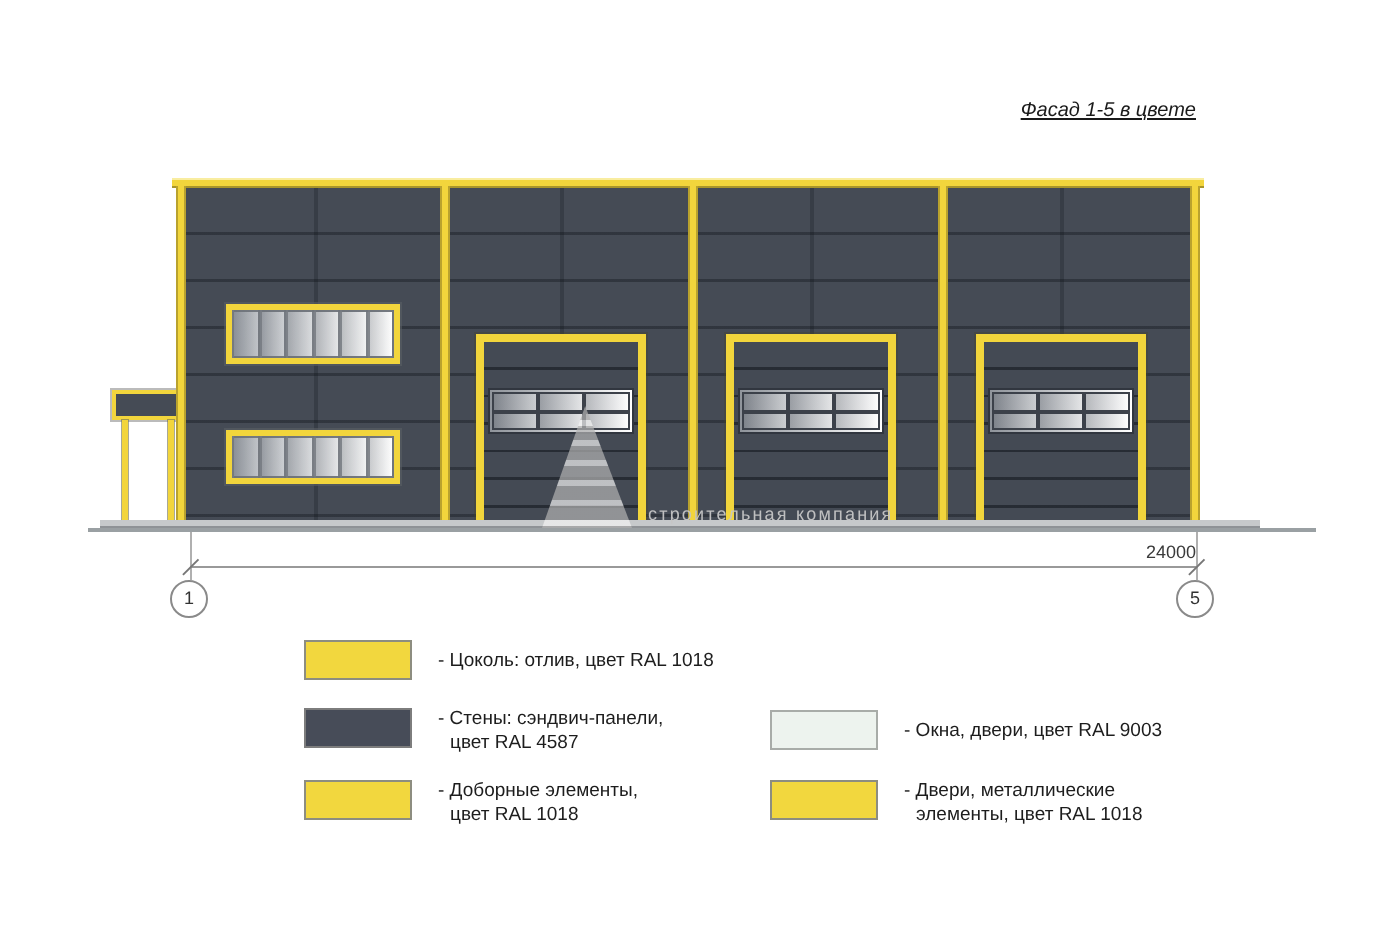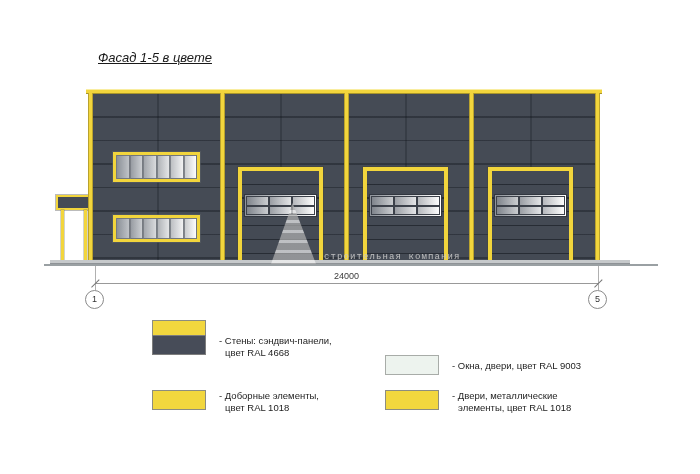--- a/index.html
+++ b/index.html
@@ -1,22 +1,22 @@
 <!DOCTYPE html>
 <html><head>
 <meta charset="utf-8">
 <style>
   * { margin:0; padding:0; box-sizing:border-box; }
   html,body { background:#ffffff; }
   body { font-family:"Liberation Sans", sans-serif; }
   #stage { position:relative; width:700px; height:474px; background:#fff; overflow:hidden; }
 
   
-  .title { position:absolute; left:98px; top:50px; width:500px; text-align:left;
-           font-size:13px; font-style:italic; text-decoration:underline; color:#1a1a1a; }
+  .title { position:absolute; left:98px; top:50px; width:500px; text-align:right;
+           font-size:10px; font-style:italic; text-decoration:underline; color:#1a1a1a; }
 
   
   .building { position:absolute; left:88px; top:89px; width:512px; height:175px; }
   .wall { position:absolute; left:0; top:5px; width:512px; height:170px; background:#454B55;
           background-image:repeating-linear-gradient(to bottom, transparent 0 22px, rgba(10,14,20,0.35) 22px 23.5px); }
   .vjoint { position:absolute; top:5px; height:170px; width:1.5px; background:rgba(10,14,20,0.22); }
   .vj1{left:69px;} .vj2{left:192px;} .vj3{left:317px;} .vj4{left:442px;}
   .band-top { position:absolute; left:-2px; top:0; width:516px; height:5px; background:#F2D53C;
               border-top:1px solid #f9eda0; border-bottom:1px solid rgba(80,70,20,0.45); }
   .strip-v { position:absolute; top:4px; height:171px; width:5px; background:#F2D53C;
@@ -56,38 +56,38 @@
   .ground { position:absolute; left:44px; top:264px; width:614px; height:1.5px; background:#9aa0a3; }
 
   
   .wm-tri { position:absolute; left:271px; top:203px; width:45px; height:61px; opacity:0.7;
             clip-path:polygon(48% 0, 100% 100%, 0 100%);
             background:repeating-linear-gradient(to bottom, #b2b2b2 0 7px, #f3f3f3 7px 10px); }
   .wm-name { position:absolute; left:322px; top:220px; font-family:"Liberation Serif", serif;
              font-weight:bold; font-size:31px; line-height:1; color:#c2c2c2; opacity:0.8;
              letter-spacing:0.5px; z-index:6; }
   .wm-tag { position:absolute; left:324px; top:252px; font-size:9px; letter-spacing:1.1px;
-            color:#c6c6c6; opacity:0.95; z-index:6;font-family:Liberation Mono, monospace; }
+            color:#c6c6c6; opacity:0.95; z-index:6; }
 
   
   .ext { position:absolute; top:266px; width:1px; height:24px; background:#b0b0b0; }
   .eL{left:95px;} .eR{left:598px;}
   .dim-line { position:absolute; left:95px; top:283px; width:503px; height:1px; background:#999; }
   .tick { position:absolute; top:283px; width:11px; height:1.4px; background:#777; transform:rotate(-45deg); }
   .tL{left:89.5px;} .tR{left:592.5px;}
-  .dim-label { position:absolute; left:95px; top:271px; width:503px; text-align:center;
+  .dim-label { position:absolute; left:95px; top:271px; width:503px; text-align:right;
                font-size:9px; color:#3a3a3a; }
   .axis { position:absolute; top:290px; width:19px; height:19px; border:1px solid #8a8a8a;
           border-radius:50%; background:#fff; text-align:center; line-height:17px;
           font-size:9px; color:#333; }
   .aL{left:85px;} .aR{left:588px;}
 
   
   .leg-item { position:absolute; display:flex; }
-  .li1{left:152px; top:320px;} .li2{left:152px; top:335px;} .li3{left:152px; top:390px;}
+  .li1{left:152px; top:320px;} .li2{left:152px; top:354px;} .li3{left:152px; top:390px;}
   .li4{left:385px; top:320px;} .li5{left:385px; top:355px;} .li6{left:385px; top:390px;}
   .sw { width:54px; height:20px; border:1px solid #8d8d80; flex:0 0 auto; }
   .sw-yellow{ background:#F2D73E; } .sw-dark{ background:#474C58; border-color:#7d7d7d; }
   .sw-light{ background:#EDF3EE; border-color:#a8aca8; }
   .leg-text { margin-left:13px; font-size:9.5px; color:#1d1d1d; line-height:11.5px; }
   .leg-text.center { padding-top:5px; }
   .leg-text .l2 { display:block; padding-left:6px; }
   .leg-text .l1 { display:block; }
 </style>
 </head>
@@ -178,26 +178,29 @@
   <div class="ext eR"></div>
   <div class="dim-line"></div>
   <div class="tick tL"></div>
   <div class="tick tR"></div>
   <div class="dim-label">24000</div>
   <div class="axis aL">1</div>
   <div class="axis aR">5</div>
 
   <div class="leg-item li1">
     <div class="sw sw-yellow"></div>
+    <div class="leg-text center">
+      <span class="l1">- Цоколь: отлив, цвет RAL 1018</span>
+    </div>
   </div>
   <div class="leg-item li2">
     <div class="sw sw-dark"></div>
     <div class="leg-text">
       <span class="l1">- Стены: сэндвич-панели,</span>
-      <span class="l2">цвет RAL 4668</span>
+      <span class="l2">цвет RAL 4587</span>
     </div>
   </div>
   <div class="leg-item li3">
     <div class="sw sw-yellow"></div>
     <div class="leg-text">
       <span class="l1">- Доборные элементы,</span>
       <span class="l2">цвет RAL 1018</span>
     </div>
   </div>
   <div class="leg-item li5">

